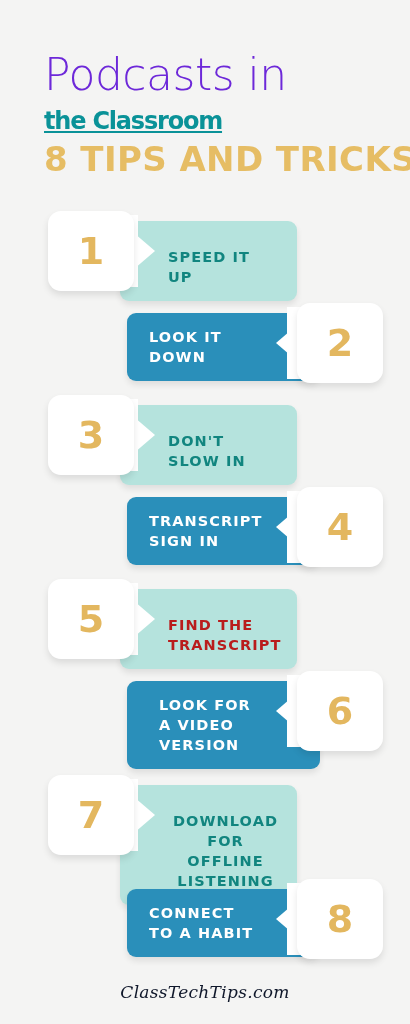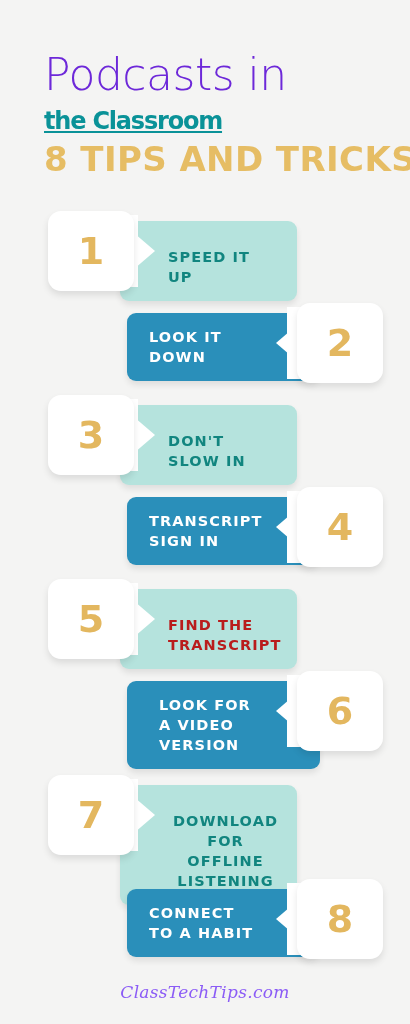--- a/index.html
+++ b/index.html
@@ -273,14 +273,14 @@
       </div>
       <div class="filler"></div>
       <div class="notch"></div>
       <div class="num-card">
         <span class="num" style="color: rgb(227, 183, 95);">8</span>
       </div>
     </div>
   </div>
 
 <div class="footer">
-  <span class="footer-text" style="color: #8b5cf6; margin-top: 34px;">ClassTechTips.com</span>
+  <span class="footer-text" style="color: #0f172a; margin-top: 34px;">ClassTechTips.com</span>
 </div>
 
 </body></html>

